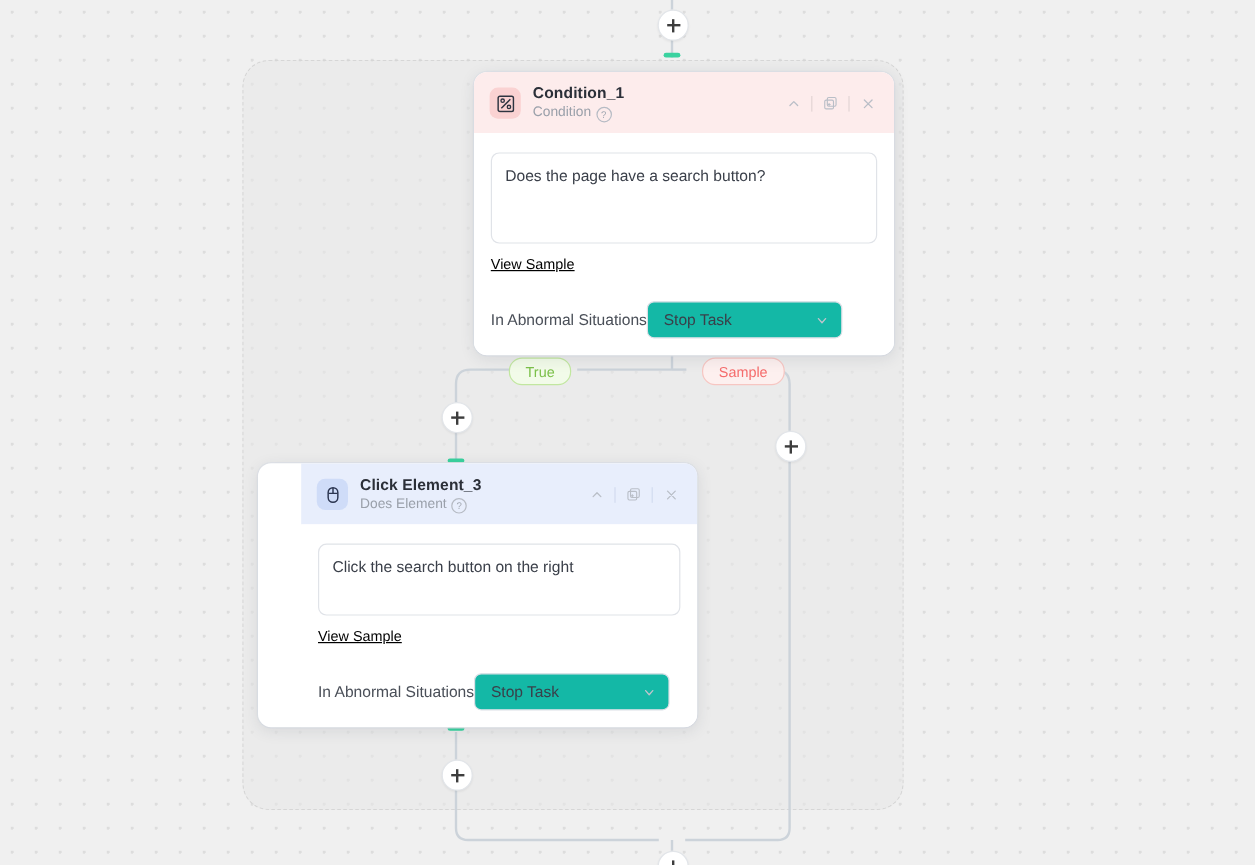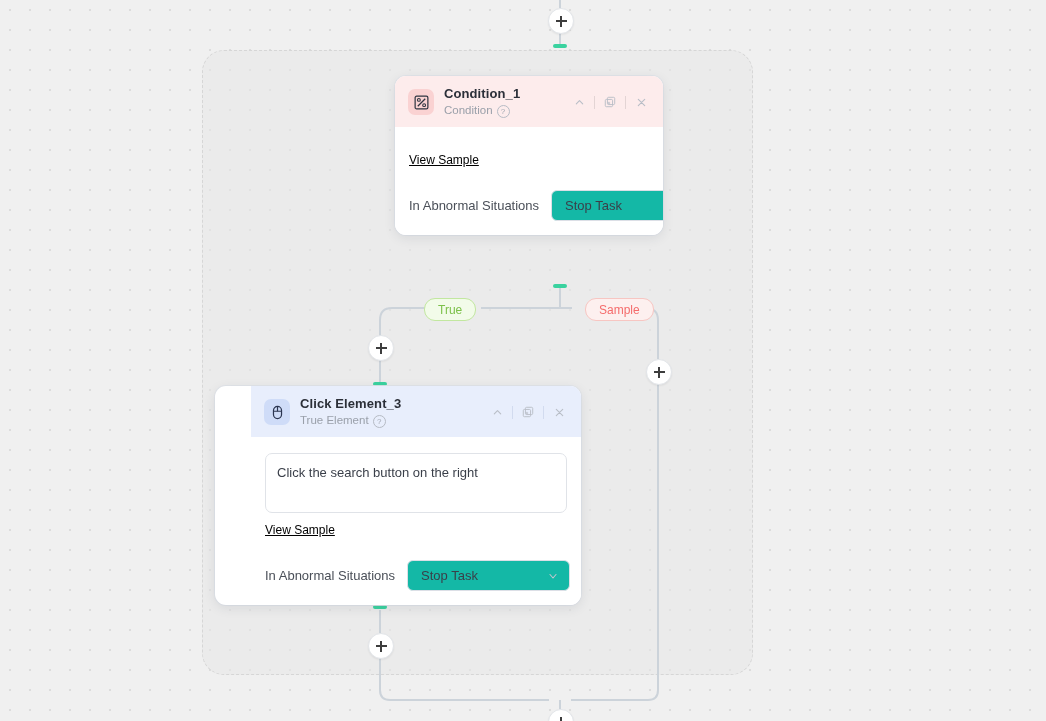--- a/index.html
+++ b/index.html
@@ -212,21 +212,20 @@
     color: #000000;
     cursor: pointer;
     display: inline-block;
     text-decoration: underline;
   }
 
   .field-row {
     display: flex;
     align-items: center;
     margin-top: 22px;
-    gap: 12px;
   }
   .field-label {
     font-size: 13px;
     color: #4a4f58;
     white-space: nowrap;
   }
   .select-box {
     flex: 0 0 auto;
     height: 31px;
     border: 1px solid #dcdfe6;
@@ -239,22 +238,22 @@
     font-size: 13px;
     color: #3a3f49;
     cursor: pointer;
     box-sizing: border-box;
   }
   .select-chevron { color: #c0c4cc; display: flex; align-items: center; }
 
   
   #node-condition {
     left: 395px;
-    top: 76px;
-    width: 268px;
+    top: 60px;
+    width: 350px;
   }
   #node-condition .select-box { width: 163px; }
 
   #node-click {
     left: 215px;
     top: 386px;
     width: 330px;
     padding-left: 36px;
   }
   #node-click .select-box { width: 163px; }
@@ -349,20 +348,21 @@
         <div class="act-divider"></div>
         <div class="node-action">
           <svg width="11" height="11" viewBox="0 0 12 12" xmlns="http://www.w3.org/2000/svg">
             <path d="M2.5,2.5 L9.5,9.5 M9.5,2.5 L2.5,9.5" fill="none" stroke="currentColor" stroke-width="1.2" stroke-linecap="round"></path>
           </svg>
         </div>
       </div>
     </div>
 
     <div class="node-body">
+      <div class="prompt-box tall">Does the page have a search button?</div>
       <div class="view-sample">View Sample</div>
       <div class="field-row">
         <div class="field-label">In Abnormal Situations</div>
         <div class="select-box">
           <span>Stop Task</span>
           <span class="select-chevron">
             <svg width="12" height="12" viewBox="0 0 12 12" xmlns="http://www.w3.org/2000/svg">
               <path d="M3,4.5 L6,8 L9,4.5" fill="none" stroke="currentColor" stroke-width="1.1" stroke-linecap="round" stroke-linejoin="round"></path>
             </svg>
           </span>
@@ -376,21 +376,21 @@
       <div class="node-icon click">
         <svg width="15" height="15" viewBox="0 0 16 16" xmlns="http://www.w3.org/2000/svg">
           <rect x="3.7" y="1.5" width="8.6" height="13" rx="4.3" fill="none" stroke="#2b3550" stroke-width="1.3"></rect>
           <line x1="8" y1="1.8" x2="8" y2="6.6" stroke="#2b3550" stroke-width="1.3"></line>
           <path d="M4,6.6 L12,6.6" stroke="#2b3550" stroke-width="1.1"></path>
         </svg>
       </div>
       <div class="node-titles">
         <div class="node-title">Click Element_3</div>
         <div class="node-sub">
-          <span>True Element</span>
+          <span>Does Element</span>
           <span class="help-icon">?</span>
         </div>
       </div>
       <div class="node-actions">
         <div class="node-action">
           <svg width="11" height="11" viewBox="0 0 12 12" xmlns="http://www.w3.org/2000/svg">
             <path d="M2.5,7.5 L6,4 L9.5,7.5" fill="none" stroke="currentColor" stroke-width="1.2" stroke-linecap="round" stroke-linejoin="round"></path>
           </svg>
         </div>
         <div class="act-divider"></div>

